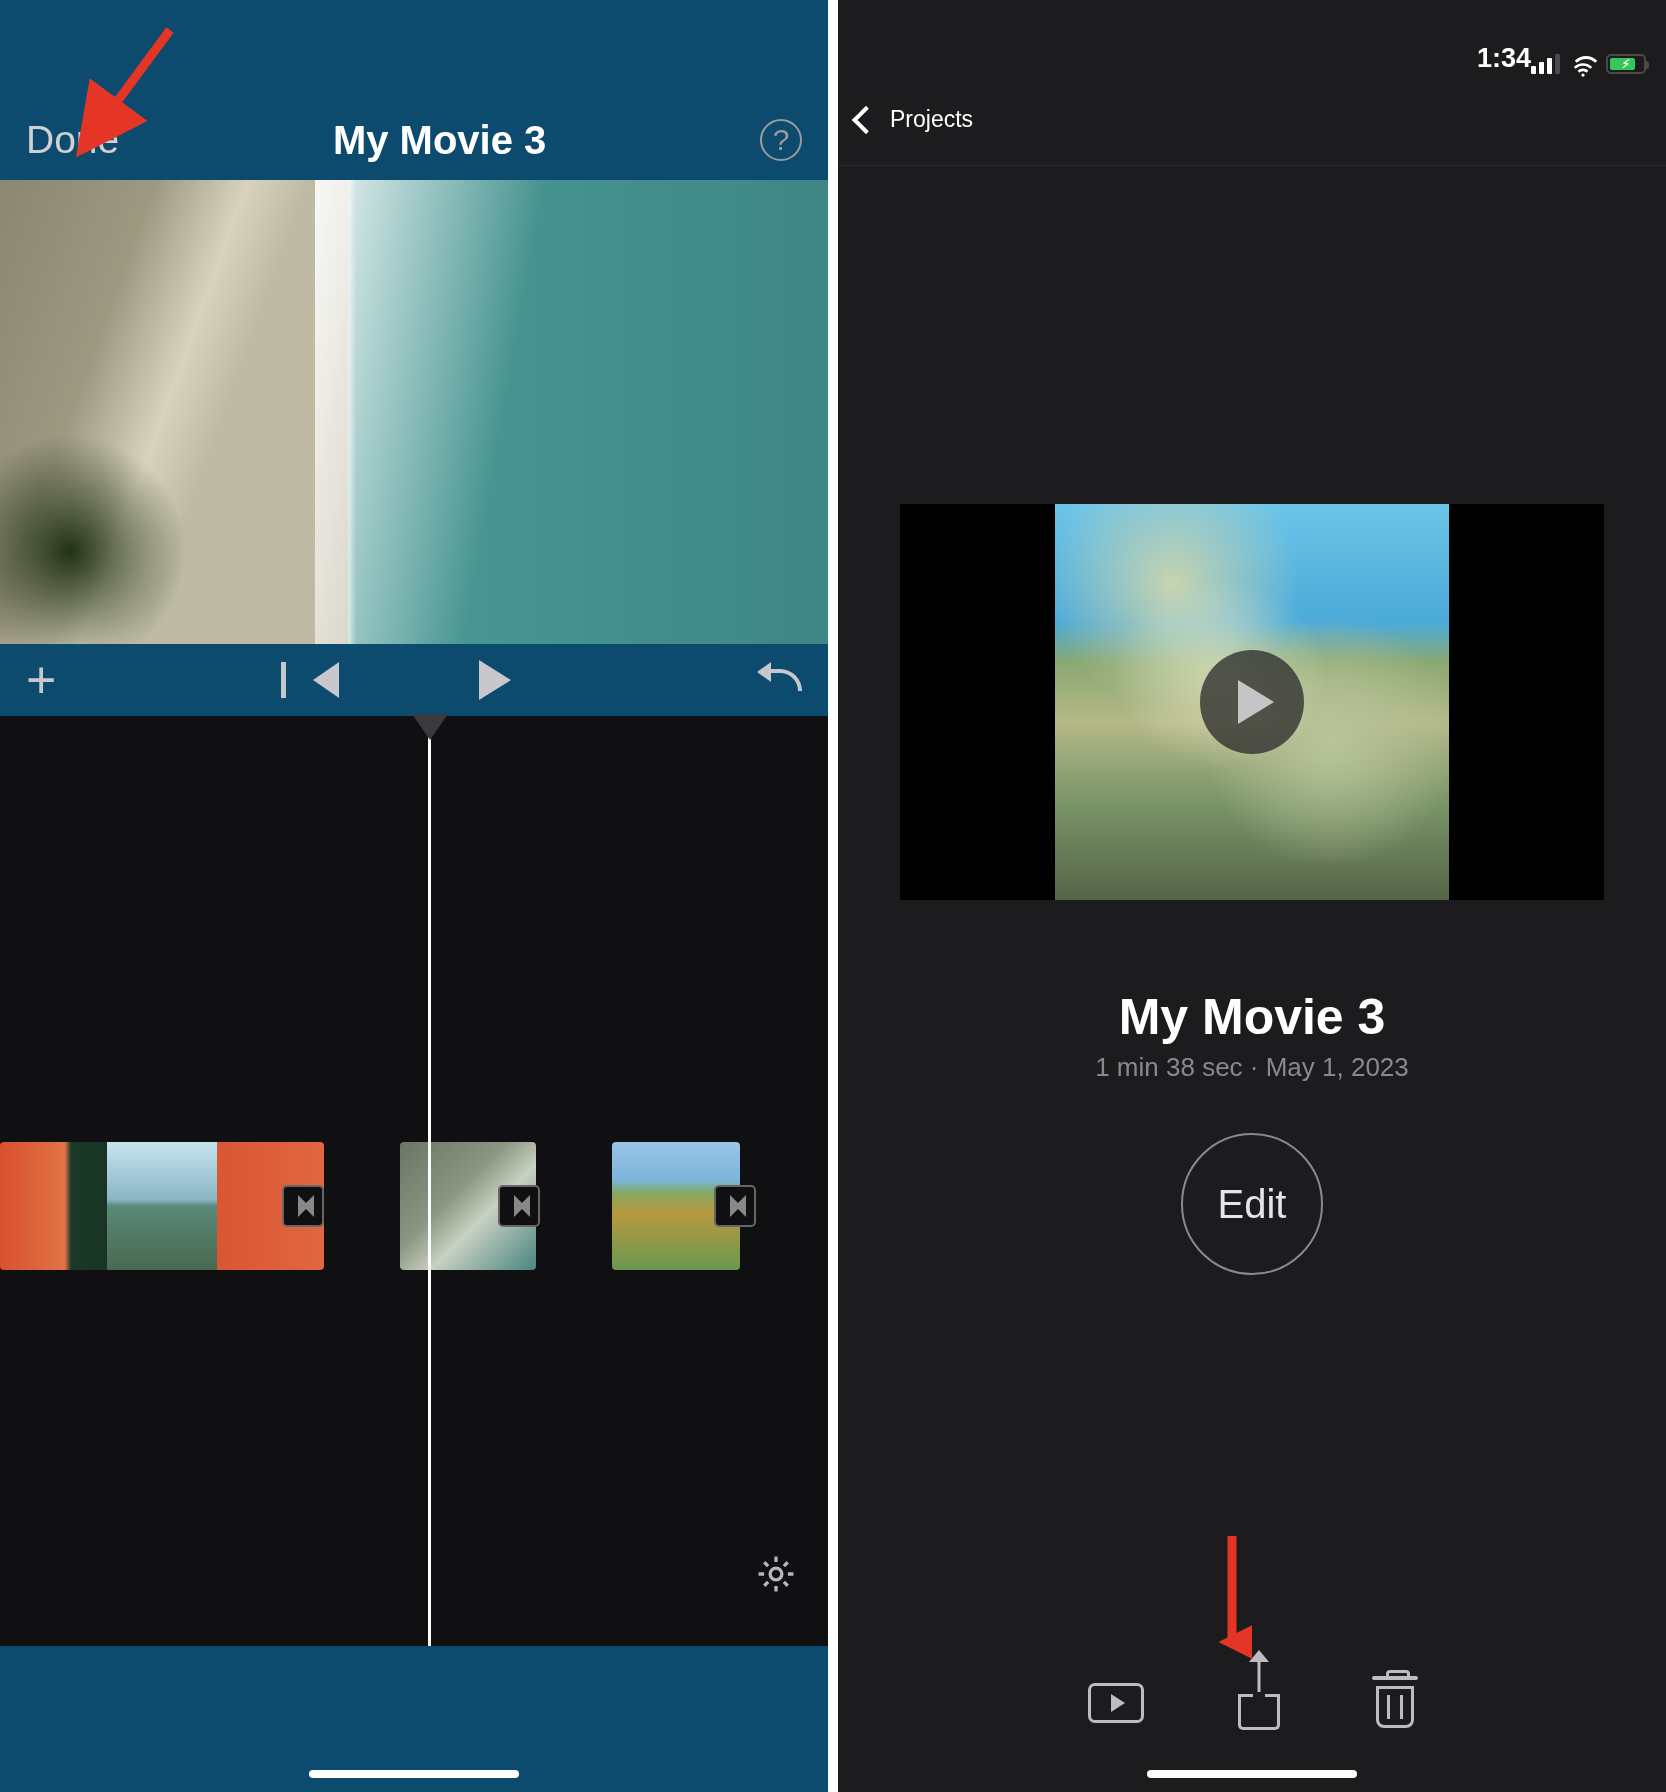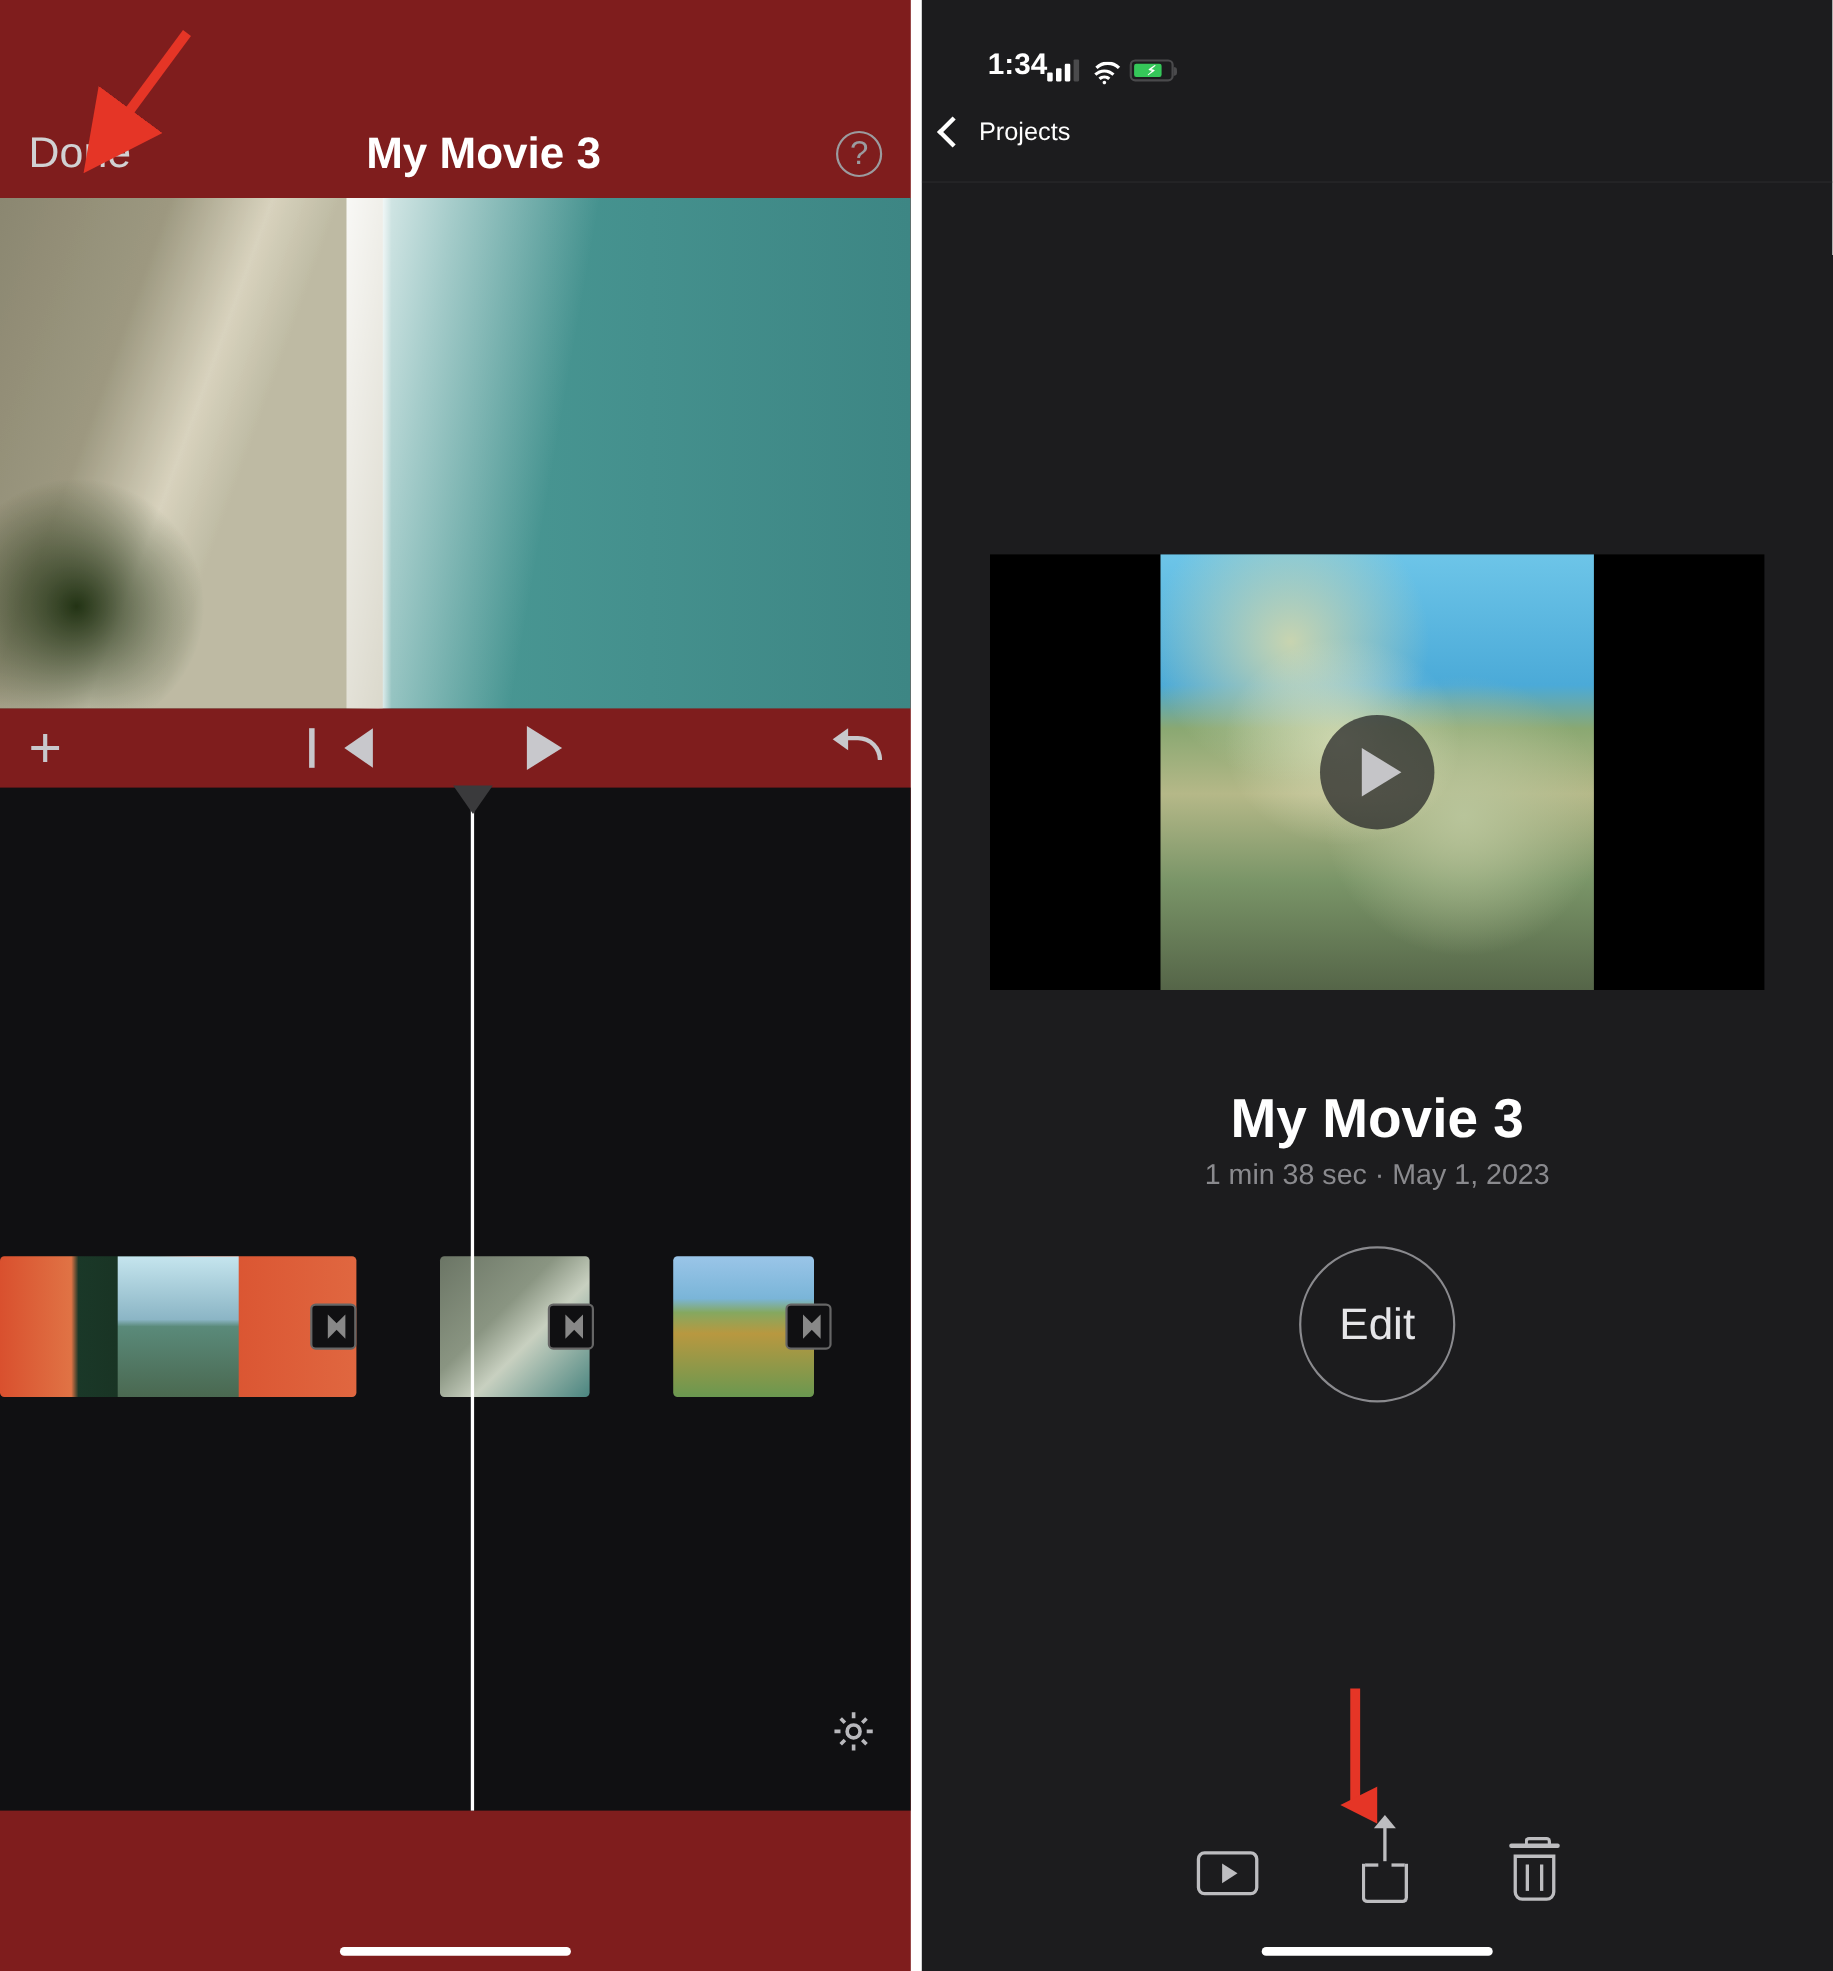--- a/index.html
+++ b/index.html
@@ -10,21 +10,21 @@
     overflow:hidden;
   }
   .wrap{
     display:flex;
     gap:10px;
     padding:0;
     transform-origin:top left;
   }
   .phone{
     width:828px;height:1792px;
-    background:#7f1d1d;
+    background:#0c4a6e;
     position:relative;
     overflow:hidden;
     border-radius:0;
   }
   .phone.right{ background:#1c1c1e; }
 
   
   .nav-left{
     height:180px;
     padding:100px 26px 0 26px;
@@ -93,22 +93,22 @@
   .gear{position:absolute;right:30px;bottom:50px;width:44px;height:44px;}
   .gear svg{width:100%;height:100%;stroke:#b8b8bc;fill:none;}
   .home-ind{position:absolute;bottom:14px;left:50%;transform:translateX(-50%);
     width:210px;height:8px;background:#fff;border-radius:8px;}
 
   
   .arrow-left{position:absolute;left:100px;top:20px;z-index:20;}
   .arrow-left svg{overflow:visible;}
 
   
-  .status-bar{height:74px;display:flex;align-items:flex-end;justify-content:flex-start;
-    padding:0 35px 0 60px;color:#fff;font-size:27px;font-weight:600;}
+  .status-bar{height:74px;display:flex;align-items:flex-end;justify-content:flex-end;
+    padding:0 20px 0 60px;color:#fff;font-size:27px;font-weight:600;}
   .status-right{display:flex;gap:10px;align-items:center;}
   .bars{display:flex;gap:3px;align-items:flex-end;}
   .bars span{width:5px;background:#fff;border-radius:1px;}
   .bars span:nth-child(1){height:8px;}.bars span:nth-child(2){height:12px;}
   .bars span:nth-child(3){height:16px;}.bars span:nth-child(4){height:20px;background:#4a4a4c;}
   .wifi{width:26px;height:20px;position:relative;}
   .wifi::before{content:"";position:absolute;width:26px;height:26px;border:3px solid #fff;
     border-radius:50%;clip-path:polygon(0 0,100% 0,50% 50%);left:0;top:2px;}
   .wifi svg{width:100%;height:100%;}
   .battery{width:40px;height:20px;border:2px solid #4a4a4c;border-radius:5px;position:relative;}

